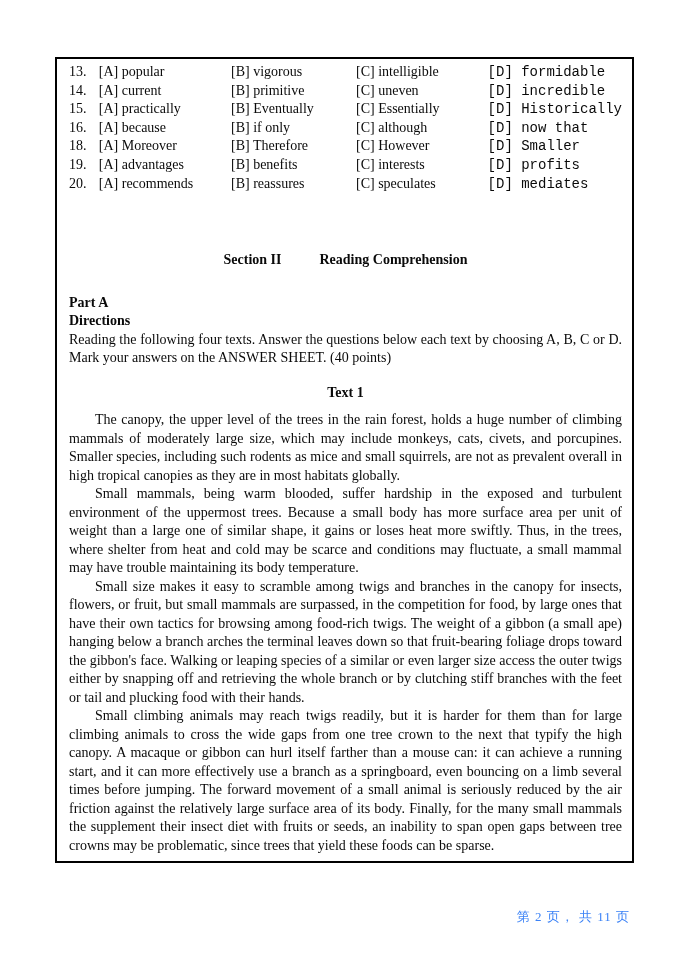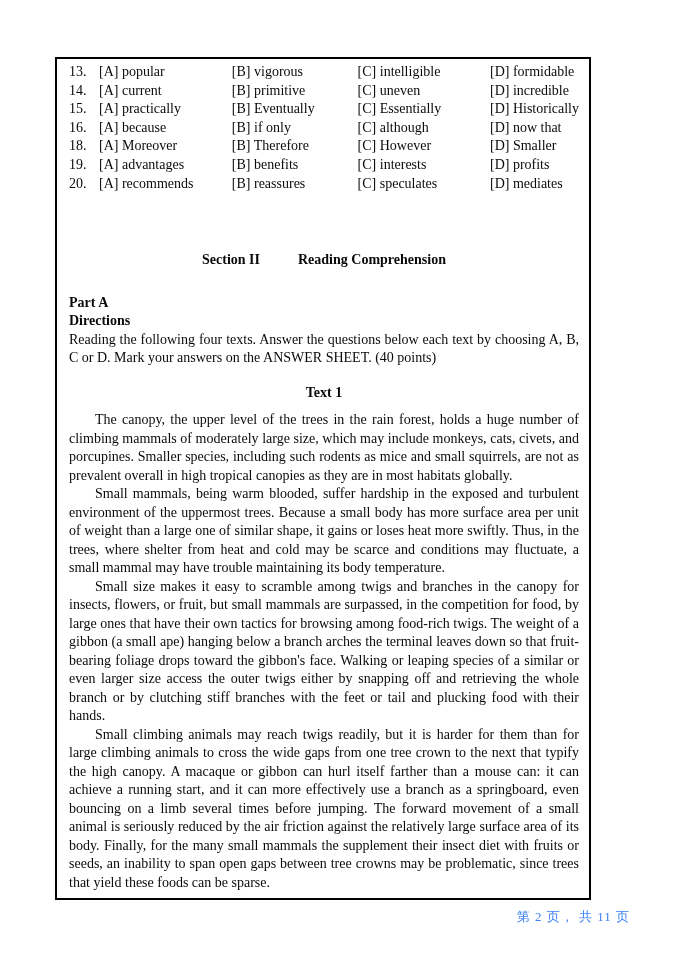--- a/index.html
+++ b/index.html
@@ -11,42 +11,42 @@
     width: 688px;
     height: 971px;
     position: relative;
     font-family: "Liberation Serif", "DejaVu Serif", serif;
     color: #0a0a0a;
   }
   .content-box {
     position: absolute;
     left: 55px;
     top: 57px;
-    width: 536px;
+    width: 579px;
     box-sizing: border-box;
     border: 2px solid #000000;
     padding: 4px 10px 6px 12px;
     background: #ffffff;
   }
   table.options-table {
     border-collapse: collapse;
     width: 100%;
     font-size: 14px;
   }
   table.options-table td {
     padding: 0;
     line-height: 18.6px;
     vertical-align: top;
     white-space: nowrap;
   }
   td.col-num { width: 33px; }
   td.col-a   { width: 142px; }
   td.col-b   { width: 136px; }
   td.col-c   { width: 144px; margin-left: 24px; }
-  td.col-d   { width: auto; }
+  td.col-d   { width: auto; font-family: Liberation Mono, monospace; }
 
   .section-title {
     margin-top: 58px;
     text-align: center;
     font-weight: bold;
     font-size: 14px;
     line-height: 18.6px;
   }
   .title-gap { display: inline-block; width: 38px; }
 

